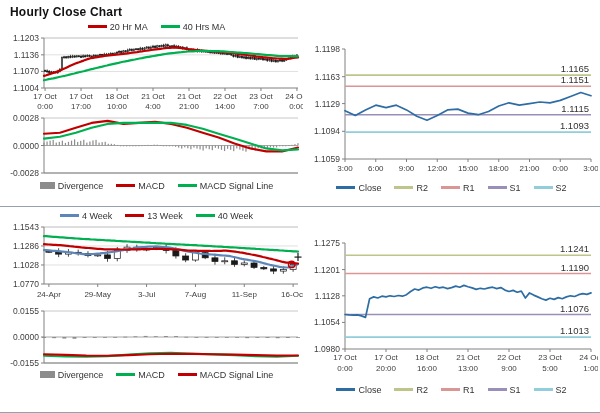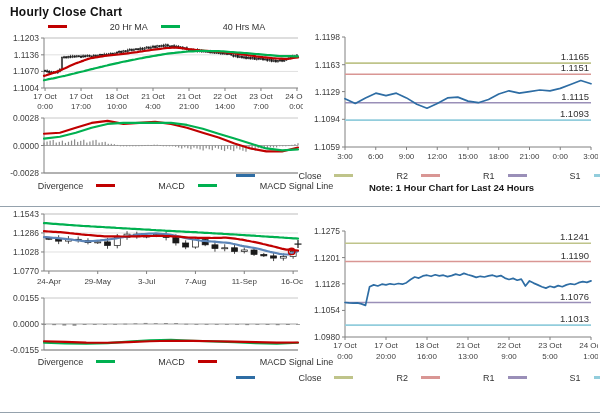--- a/index.html
+++ b/index.html
@@ -1,23 +1,23 @@
 <!DOCTYPE html>
 <html><head>
 <meta charset="utf-8">
 <style>
   html,body{margin:0;padding:0;background:#fff;}
   body{width:600px;height:413px;overflow:hidden;font-family:"Liberation Sans","DejaVu Sans",sans-serif;}
   .page{width:600px;height:413px;padding-top:1px;box-sizing:border-box;}
   .section{display:grid;grid-template-columns:305px 295px;height:206px;box-sizing:border-box;border-bottom:1px solid #95a2ad;}
   .left-col{padding:2px 0 0 8px;}
-  .right-col{padding:0 2px 0 0;}
+  .right-col{padding:12px 2px 0 0;}
   .chart-title{font-size:12px;font-weight:bold;color:#111;margin:2px 0 1px 2px;letter-spacing:.2px;}
   .legend{display:flex;justify-content:center;align-items:center;gap:13px;font-size:9px;color:#333;height:13px;}
-  .li{display:inline-flex;align-items:center;white-space:nowrap;gap:40px;}
+  .li{display:inline-flex;align-items:center;white-space:nowrap;}
   .sw-line{display:inline-block;width:19px;height:3px;margin-right:3px;}
   .sw-bar{display:inline-block;width:15px;height:7px;margin-right:3px;}
   .note{text-align:center;font-size:9.5px;color:#1a1a1a;font-weight:bold;height:13px;}
   .spacer1{height:28px;}
   .spacer2{height:18px;}
   svg{display:block;}
   svg text{font-family:"Liberation Sans","DejaVu Sans",sans-serif;}
 </style>
 </head>
 <body>
@@ -490,26 +490,39 @@
           </span>
           <span class="li">
             <span class="sw-line" style="background: rgb(154, 143, 184);"></span>
             <span>S1</span>
           </span>
           <span class="li">
             <span class="sw-line" style="background: rgb(146, 205, 220);"></span>
             <span>S2</span>
           </span>
         </div>
-      <div class="note">Note: 1 Hour Chart for Last 24 Hours</div>
     </div>
   </div>
 
   <div class="section">
     <div class="left-col">
+      <div class="legend">
+          <span class="li">
+            <span class="sw-line" style="background: rgb(92, 133, 184);"></span>
+            <span>4 Week</span>
+          </span>
+          <span class="li">
+            <span class="sw-line" style="background: rgb(192, 0, 0);"></span>
+            <span>13 Week</span>
+          </span>
+          <span class="li">
+            <span class="sw-line" style="background: rgb(0, 176, 80);"></span>
+            <span>40 Week</span>
+          </span>
+        </div>
       <svg width="295" height="86">
           <line x1="36" y1="23.950840879689526" x2="290" y2="23.950840879689526" stroke="#e0e0e0" stroke-width="1"></line>
           <line x1="36" y1="42.97542043984476" x2="290" y2="42.97542043984476" stroke="#e0e0e0" stroke-width="1"></line>
           <line x1="36" y1="5" x2="290" y2="5" stroke="#bdbdbd" stroke-width="1"></line>
           <line x1="36" y1="5" x2="36" y2="62" stroke="#808080" stroke-width="1"></line>
           <line x1="36" y1="62" x2="290" y2="62" stroke="#808080" stroke-width="1"></line>
           <line x1="33" y1="5" x2="36" y2="5" stroke="#808080" stroke-width="1"></line>
           <text x="31" y="8" text-anchor="end" font-size="8.5" fill="#404040">1.1543</text>
           <line x1="33" y1="23.950840879689526" x2="36" y2="23.950840879689526" stroke="#808080" stroke-width="1"></line>
           <text x="31" y="26.950840879689526" text-anchor="end" font-size="8.5" fill="#404040">1.1286</text>

